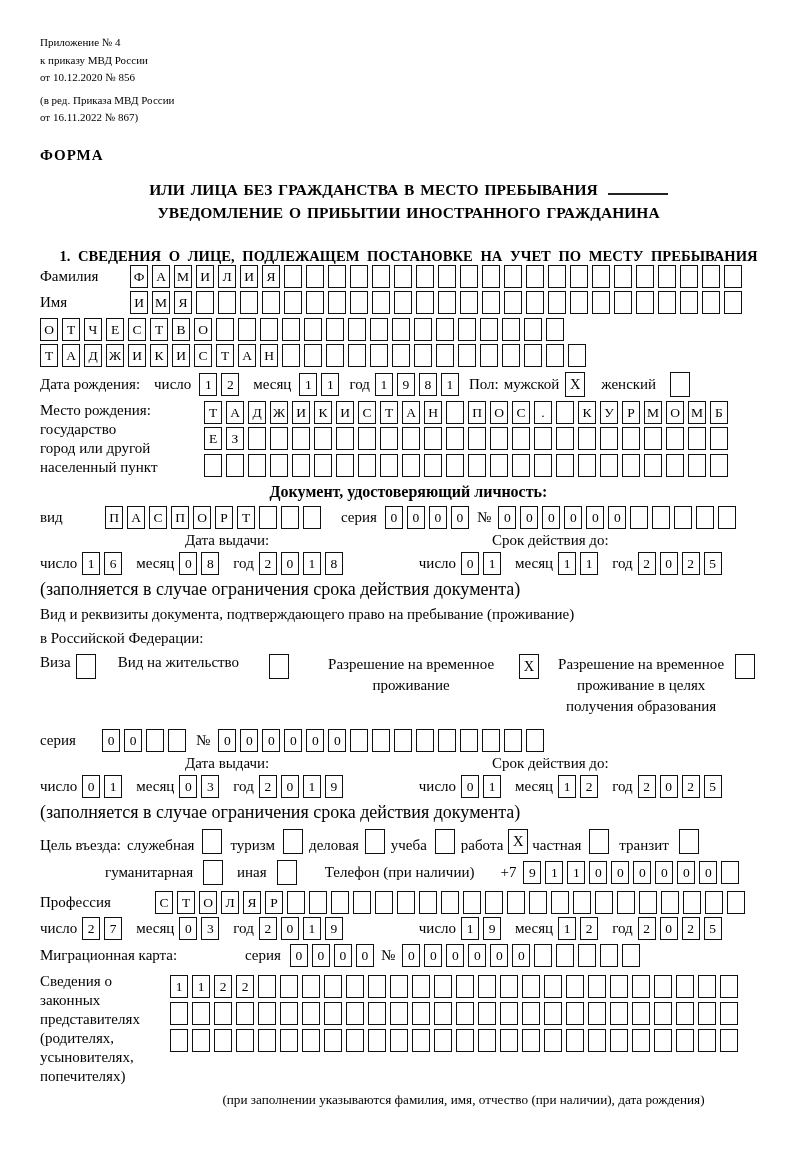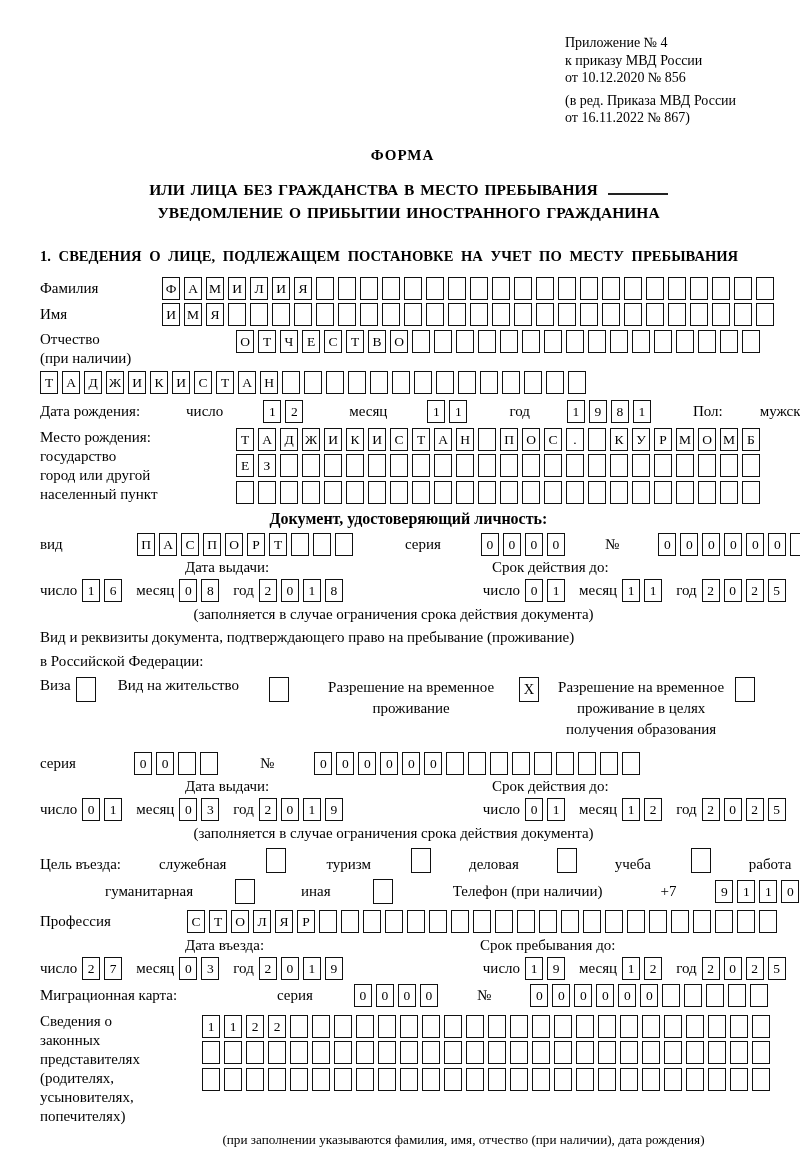--- a/index.html
+++ b/index.html
@@ -1,38 +1,38 @@
 <!DOCTYPE html>
 <html><head>
 <meta charset="utf-8">
 <style>
   html,body{margin:0;padding:0;background:#fff;}
   body{width:800px;height:1163px;font-family:"Liberation Serif","DejaVu Serif",serif;color:#000;font-size:15px;}
   .page{padding:34px 23px 0 40px;position:relative;box-sizing:border-box;}
-  .appendix{margin-left:525px;font-size:14px;line-height:17.5px;}
+  .appendix{font-size:11px;line-height:17.5px;}
   .appendix .ed{margin-top:5px;}
-  .forma{margin-top:20px;font-weight:bold;text-align:center;padding-right:12px;font-size:15px;letter-spacing:1px;font-family:Liberation Serif, serif;}
+  .forma{margin-top:20px;font-weight:bold;text-align:left;padding-right:12px;font-size:15px;letter-spacing:1px;font-family:Liberation Serif, serif;}
   .title{margin-top:14px;text-align:center;font-weight:bold;font-size:15.5px;line-height:23px;word-spacing:2px;}
   .blankline{display:inline-block;width:60px;height:13px;border-bottom:2.5px solid #222;margin-left:10px;}
-  .sec1{margin-top:24px;margin-bottom:12px;font-weight:bold;font-size:14.6px;word-spacing:4px;}
-  .row{display:flex;align-items:center;margin-bottom:3.5px;flex-wrap:nowrap;gap:32px;}
+  .sec1{margin-top:24px;margin-bottom:0;font-weight:bold;font-size:14.6px;text-align:center;word-spacing:4px;}
+  .row{display:flex;align-items:center;margin-bottom:3.5px;flex-wrap:nowrap;}
   .row.top{align-items:flex-start;}
   .lbl{flex:none;}
   .mlbl{line-height:19px;flex:none;}
   .strip{display:inline-flex;flex:none;}
   .cell{flex:none;display:inline-block;width:16px;height:21px;border:1.5px solid #111;margin-right:4px;text-align:center;font-size:13.5px;line-height:21px;}
   .chk{flex:none;display:inline-block;width:18px;height:23px;border:1.5px solid #111;text-align:center;font-size:14.5px;line-height:23px;}
   .stack .strip{margin-bottom:3.5px;}
   .chdr{text-align:center;font-weight:bold;font-size:16px;margin:2px 0 5px 0;}
   .dhdr{position:relative;height:20px;font-size:15px;}
   .dhdr span{position:absolute;top:0;}
   .dg{display:flex;align-items:center;}
   .dg .dl{margin-right:5px;}
   .dg .ml{margin-left:10px;margin-right:5px;}
-  .note{font-size:15px;text-align:center;padding-right:30px;margin:1px 0 6px 0;}
+  .note{font-size:18px;text-align:left;padding-right:30px;margin:1px 0 6px 0;}
   .para{margin-bottom:7px;}
   .optrow{display:flex;align-items:flex-start;margin:4px 0 12px 0;}
   .optc{text-align:center;font-size:15px;line-height:21px;flex:none;}
   .spacer{flex:none;}
   .cnote{font-size:13.2px;text-align:center;padding-left:110px;margin-top:6px;}
 </style>
 </head>
 <body>
 
 <div class="page">
@@ -116,24 +116,20 @@
         <span class="cell"></span>
         <span class="cell"></span>
         <span class="cell"></span>
         <span class="cell"></span>
         <span class="cell"></span>
         <span class="cell"></span>
       </span>
   </div>
 
   <div class="row top">
-    <div class="mlbl" style="width:164px">
-      <div>Отчество</div>
-      <div>(при наличии)</div>
-    </div>
     <span class="strip">
         <span class="cell">О</span>
         <span class="cell">Т</span>
         <span class="cell">Ч</span>
         <span class="cell">Е</span>
         <span class="cell">С</span>
         <span class="cell">Т</span>
         <span class="cell">В</span>
         <span class="cell">О</span>
         <span class="cell"></span>
@@ -544,24 +540,20 @@
         <span class="cell"></span>
         <span class="cell"></span>
         <span class="cell"></span>
         <span class="cell"></span>
         <span class="cell"></span>
         <span class="cell"></span>
         <span class="cell"></span>
       </span>
   </div>
 
-  <div class="dhdr" style="margin-top:4px;">
-    <span style="left:145px">Дата въезда:</span>
-    <span style="left:440px">Срок пребывания до:</span>
-  </div>
 
   <div class="row">
     <div class="dg">
       <span class="lbl dl">число</span>
       <span class="strip">
           <span class="cell">2</span>
           <span class="cell">7</span>
         </span>
       <span class="lbl ml">месяц</span>
       <span class="strip">

